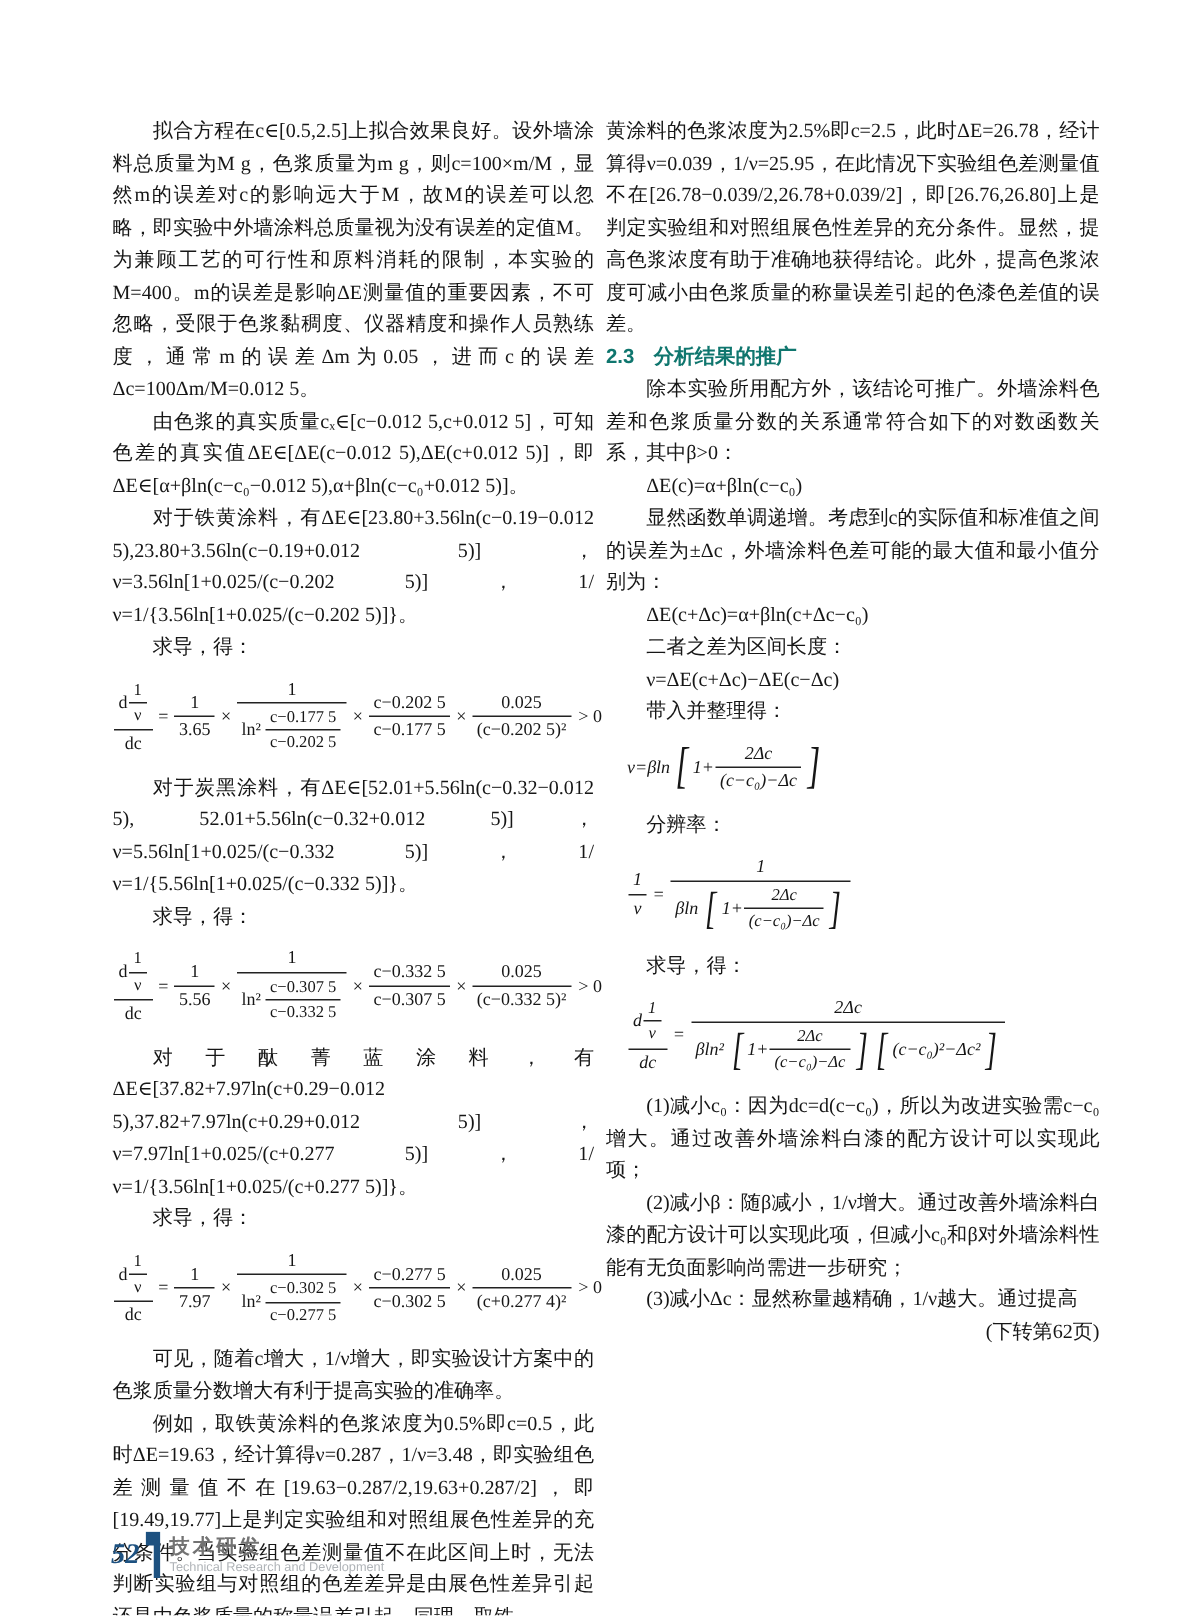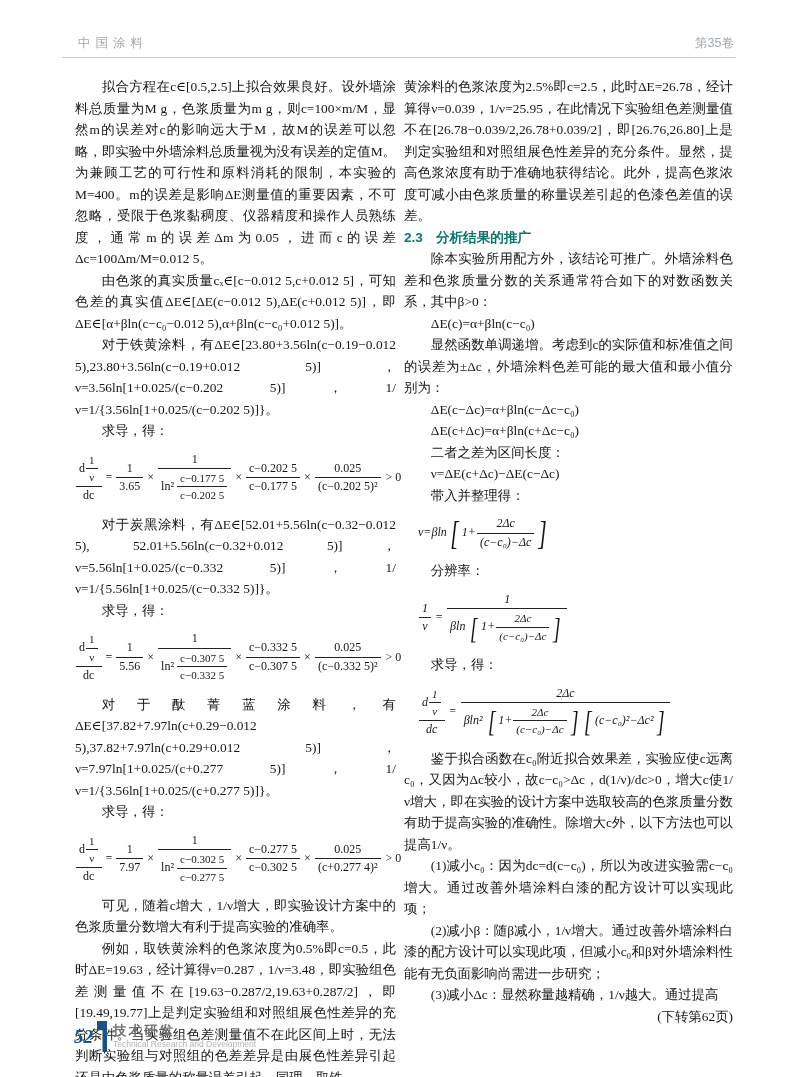--- a/index.html
+++ b/index.html
@@ -46,24 +46,20 @@
         clip-path:polygon(0 0,100% 0,100% 100%,55% 100%,55% 30%,0 30%);}
   .flabels{margin-left:6px;font-family:"Liberation Sans","DejaVu Sans",sans-serif;}
   .flabel-cn{font-size:13.5px;font-weight:bold;color:#737373;letter-spacing:2px;line-height:16px;}
   .flabel-en{font-size:8.5px;color:#b0b4b8;line-height:11px;}
 </style>
 </head>
 <body>
 
 <div class="page">
 
-  <div class="header">
-    <span class="journal">中国涂料</span>
-    <span class="volume">第35卷</span>
-  </div>
 
   <div class="col col-left">
     <p class="para">拟合方程在c∈[0.5,2.5]上拟合效果良好。设外墙涂料总质量为M g，色浆质量为m g，则c=100×m/M，显然m的误差对c的影响远大于M，故M的误差可以忽略，即实验中外墙涂料总质量视为没有误差的定值M。为兼顾工艺的可行性和原料消耗的限制，本实验的M=400。m的误差是影响ΔE测量值的重要因素，不可忽略，受限于色浆黏稠度、仪器精度和操作人员熟练度，通常m的误差Δm为0.05，进而c的误差Δc=100Δm/M=0.012 5。</p>
     <p class="para">由色浆的真实质量cₓ∈[c−0.012 5,c+0.012 5]，可知色差的真实值ΔE∈[ΔE(c−0.012 5),ΔE(c+0.012 5)]，即ΔE∈[α+βln(c−c₀−0.012 5),α+βln(c−c₀+0.012 5)]。</p>
     <p class="para">对于铁黄涂料，有ΔE∈[23.80+3.56ln(c−0.19−0.012 5),23.80+3.56ln(c−0.19+0.012 5)]，ν=3.56ln[1+0.025/(c−0.202 5)]，1/ν=1/{3.56ln[1+0.025/(c−0.202 5)]}。</p>
     <p class="para">求导，得：</p>
 
     <div class="formula">
       <span class="frac">
         <span class="num">
@@ -197,21 +193,20 @@
   <div class="col col-right">
     <p class="para" style="text-indent:0;">黄涂料的色浆浓度为2.5%即c=2.5，此时ΔE=26.78，经计算得ν=0.039，1/ν=25.95，在此情况下实验组色差测量值不在[26.78−0.039/2,26.78+0.039/2]，即[26.76,26.80]上是判定实验组和对照组展色性差异的充分条件。显然，提高色浆浓度有助于准确地获得结论。此外，提高色浆浓度可减小由色浆质量的称量误差引起的色漆色差值的误差。</p>
 
     <p class="heading">
       <span class="hnum">2.3</span><span>分析结果的推广</span>
     </p>
 
     <p class="para">除本实验所用配方外，该结论可推广。外墙涂料色差和色浆质量分数的关系通常符合如下的对数函数关系，其中β&gt;0：</p>
     <p class="eqline">ΔE(c)=α+βln(c−c₀)</p>
     <p class="para">显然函数单调递增。考虑到c的实际值和标准值之间的误差为±Δc，外墙涂料色差可能的最大值和最小值分别为：</p>
-    <p class="eqline">ΔE(c−Δc)=α+βln(c−Δc−c₀)</p>
     <p class="eqline">ΔE(c+Δc)=α+βln(c+Δc−c₀)</p>
     <p class="para">二者之差为区间长度：</p>
     <p class="eqline">ν=ΔE(c+Δc)−ΔE(c−Δc)</p>
     <p class="para">带入并整理得：</p>
 
     <div class="formula rc">
       <span>ν=βln</span>
       <span class="br">[</span>
       <span>1+</span>
       <span class="frac">
@@ -269,21 +264,20 @@
               <span class="den">(c−c₀)−Δc</span>
             </span>
           <span class="br sm">]</span>
           <span class="br sm">[</span>
           <span>(c−c₀)²−Δc²</span>
           <span class="br sm">]</span>
         </span>
       </span>
     </div>
 
-    <p class="para">鉴于拟合函数在c₀附近拟合效果差，实验应使c远离c₀，又因为Δc较小，故c−c₀&gt;Δc，d(1/ν)/dc&gt;0，增大c使1/ν增大，即在实验的设计方案中选取较高的色浆质量分数有助于提高实验的准确性。除增大c外，以下方法也可以提高1/ν。</p>
     <p class="para">(1)减小c₀：因为dc=d(c−c₀)，所以为改进实验需c−c₀增大。通过改善外墙涂料白漆的配方设计可以实现此项；</p>
     <p class="para">(2)减小β：随β减小，1/ν增大。通过改善外墙涂料白漆的配方设计可以实现此项，但减小c₀和β对外墙涂料性能有无负面影响尚需进一步研究；</p>
     <p class="para">(3)减小Δc：显然称量越精确，1/ν越大。通过提高</p>
     <p class="cont">(下转第62页)</p>
   </div>
 
   <div class="footer">
     <span class="pagenum">52</span>
     <span class="fbar"></span>
     <span class="flabels">

